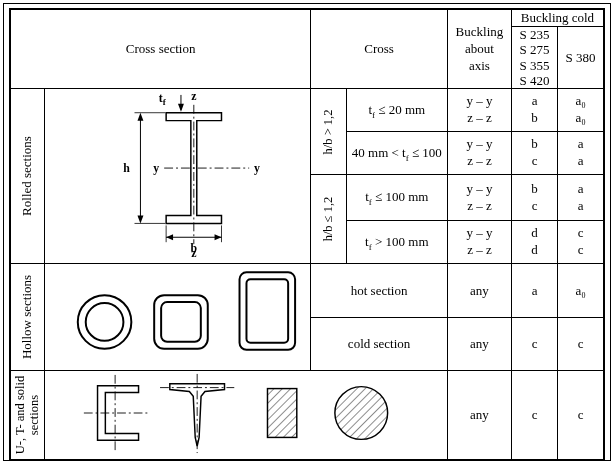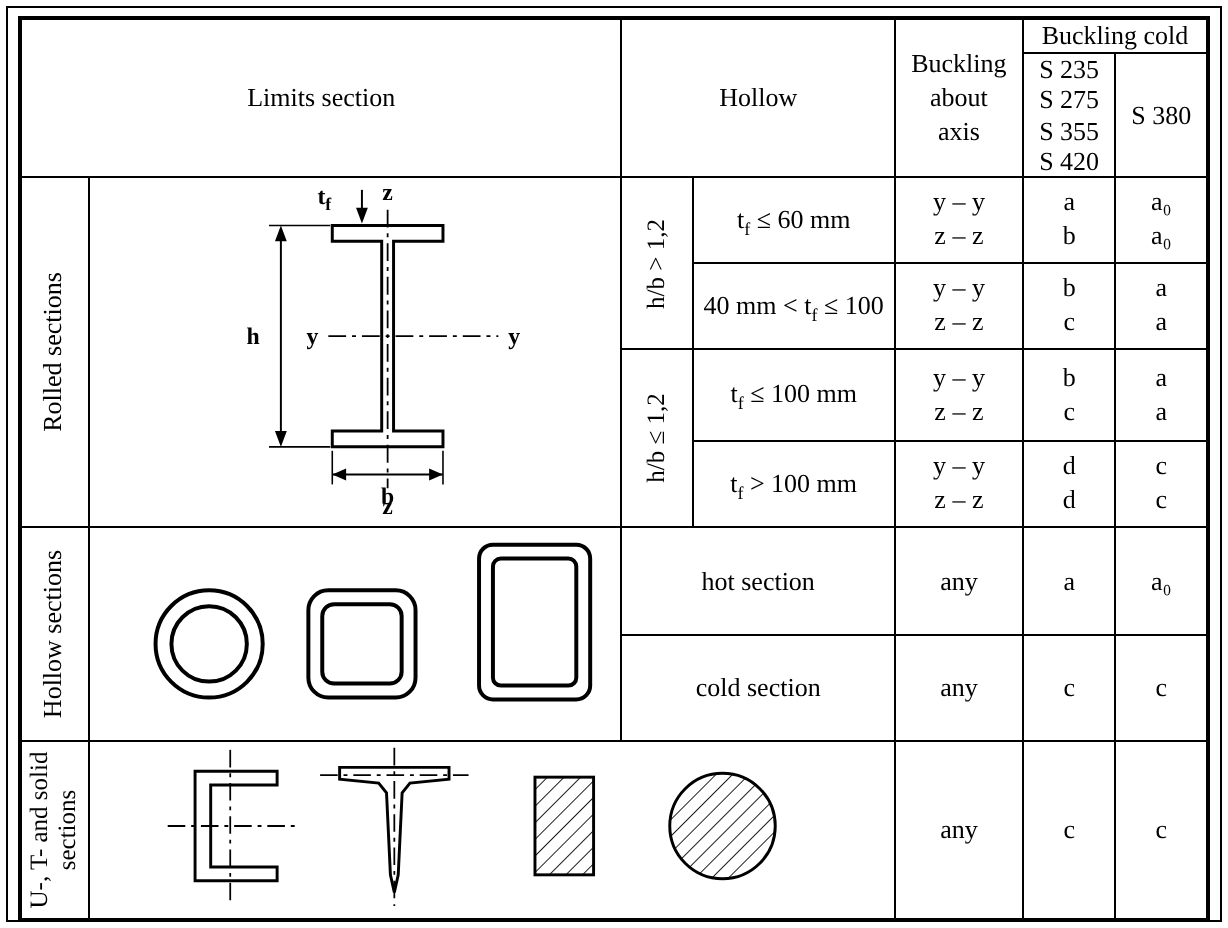--- a/index.html
+++ b/index.html
@@ -66,22 +66,22 @@
           <col style="width:263px">
           <col style="width:35px">
         <col style="width:100px">
           <col style="width:65px">
           <col style="width:48px">
           <col style="width:48px">
       </colgroup>
       <tbody>
 
         <tr class="h1">
-          <td colspan="2" rowspan="2">Limits section</td>
-          <td colspan="2" rowspan="2">Hollow</td>
+          <td colspan="2" rowspan="2">Cross section</td>
+          <td colspan="2" rowspan="2">Cross</td>
           <td rowspan="2" class="pre">Buckling
 about
 axis</td>
           <td colspan="2">Buckling cold</td>
         </tr>
         <tr class="h2">
           <td class="pre grades">S 235
 S 275
 S 355
 S 420</td>
@@ -122,21 +122,21 @@
               <text x="108" y="84" class="lbl" text-anchor="middle">y</text>
               <text x="210" y="84" class="lbl" text-anchor="middle">y</text>
               <text x="78" y="84" class="lbl" text-anchor="middle">h</text>
               <text x="146" y="165" class="lbl" text-anchor="middle">b</text>
               <text x="114" y="13" class="lbl" text-anchor="middle"><tspan>t</tspan><tspan dy="3" font-size="9">f</tspan></text>
             </svg>
           </td>
           <td rowspan="2" class="vcell">
             <div class="vtext small">h/b &gt; 1,2</div>
           </td>
-          <td><span>t</span><sub>f</sub><span> ≤ 60 mm</span></td>
+          <td><span>t</span><sub>f</sub><span> ≤ 20 mm</span></td>
           <td class="pre">y – y
 z – z</td>
           <td class="pre">a
 b</td>
           <td class="pre">a₀
 a₀</td>
         </tr>
         <tr class="r">
           <td><span>40 mm &lt; t</span><sub>f</sub><span> ≤ 100</span></td>
           <td class="pre">y – y

